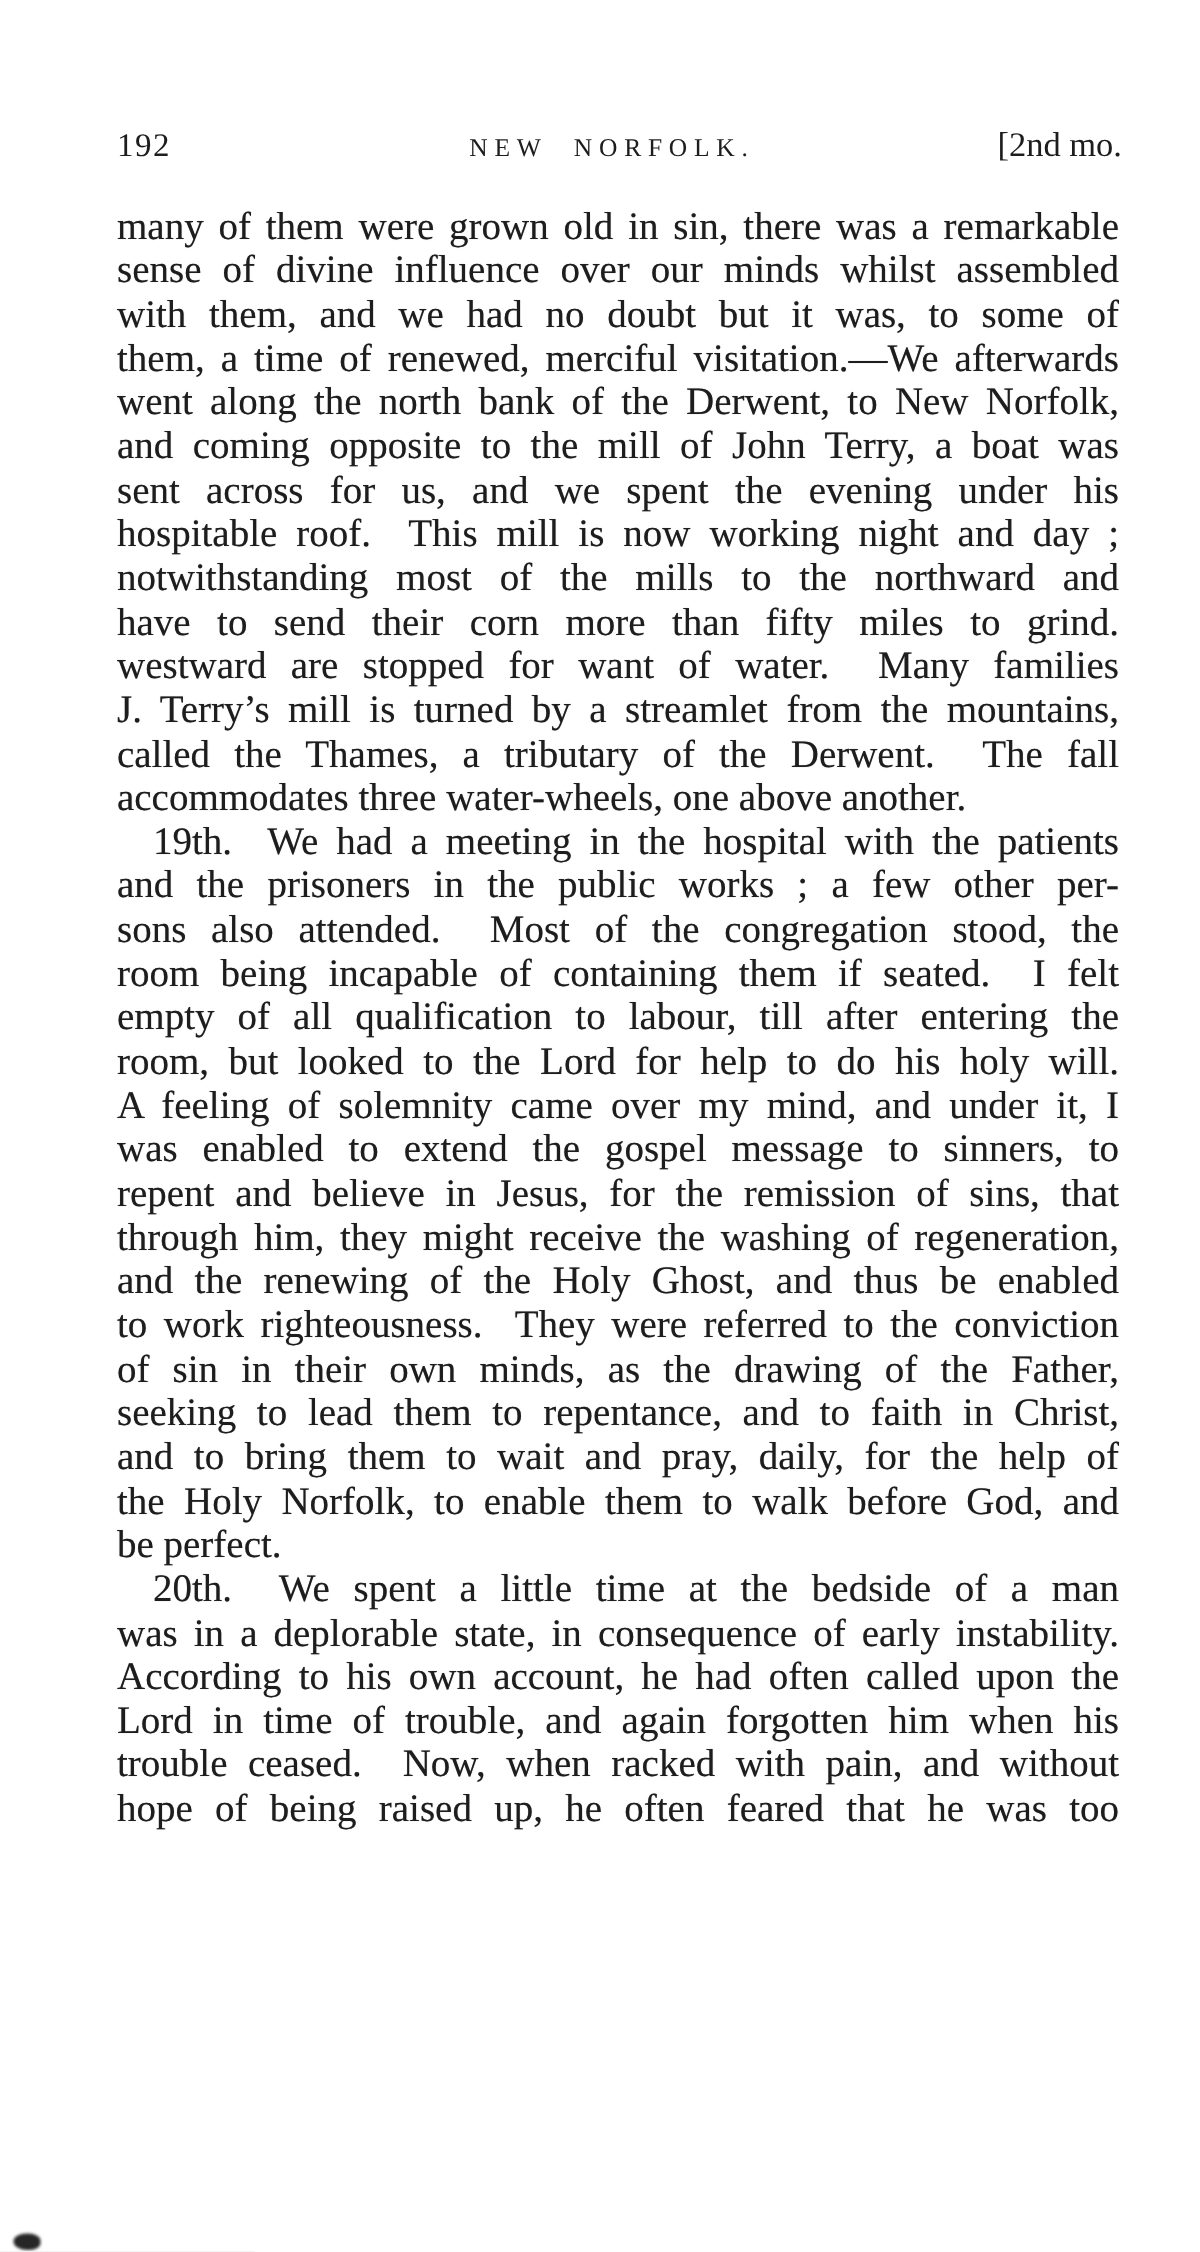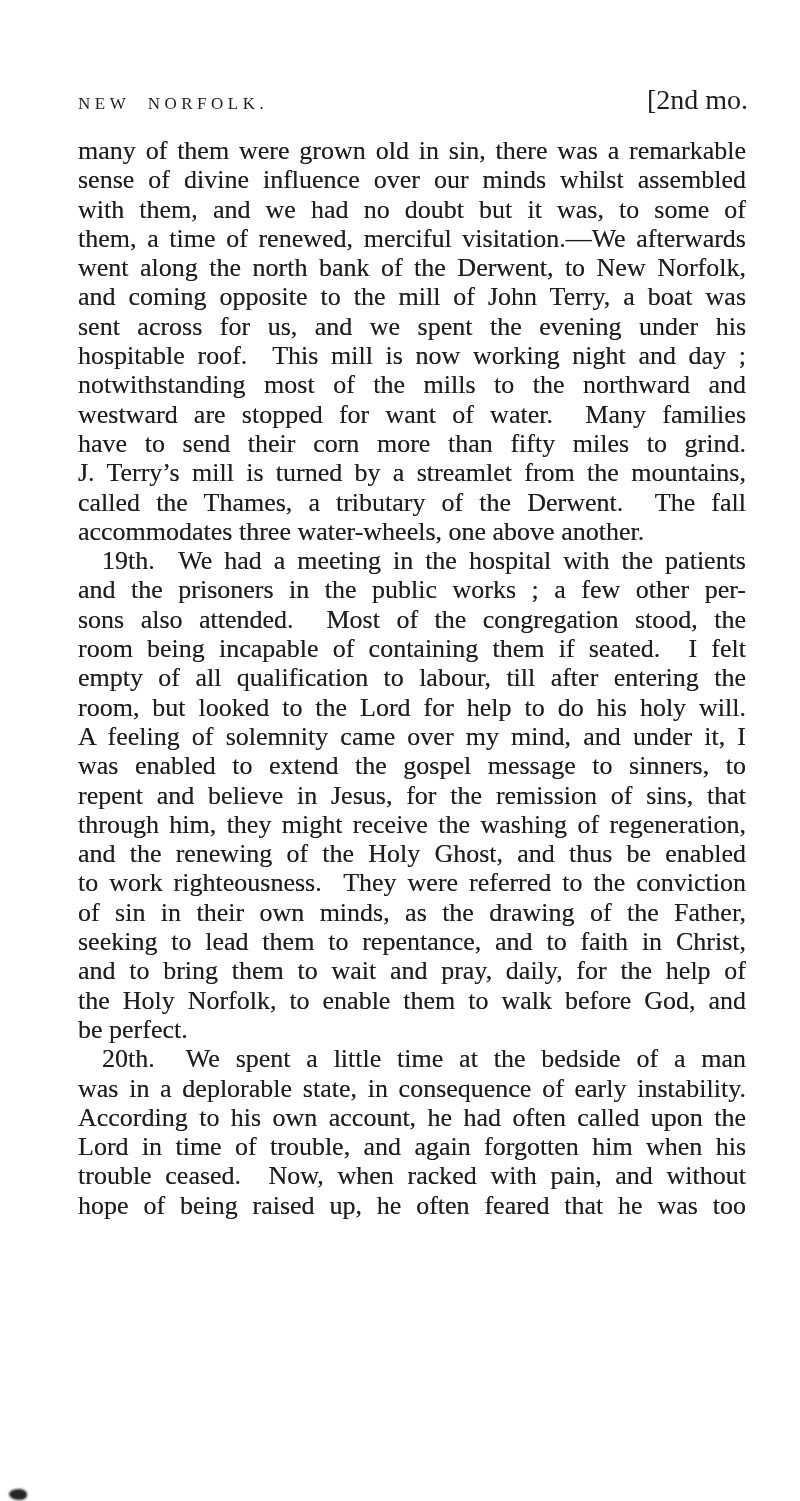--- a/index.html
+++ b/index.html
@@ -30,21 +30,21 @@
   }
   .running-title {
     flex: 0 0 auto;
     font-size: 17px;
     letter-spacing: 4.5px;
     word-spacing: 9px;
     text-align: left;
     padding-right: 10px;
   }
   .date-marker {
-    font-size: 28px;
+    font-size: 23px;
     text-align: right;
   }
   .body-text {
     position: absolute;
     top: 136px;
     left: 78px;
     width: 668px;
     font-size: 26px;
     line-height: 29.3px;
     text-shadow: 0 0 0.5px rgba(20,20,20,0.55);
@@ -67,37 +67,38 @@
     background: #262626;
     border-radius: 60% 55% 50% 65%;
     filter: blur(1px);
   }
 </style>
 </head>
 <body>
 
 <div class="page">
   <header class="running-head">
+    <span class="side page-number">192</span>
     <span class="running-title">NEW NORFOLK.</span>
     <span class="side date-marker">[2nd mo.</span>
   </header>
 
   <main class="body-text" id="body-text">
       <div class="paragraph">
         <div class="line">many of them were grown old in sin, there was a remarkable</div>
         <div class="line">sense of divine influence over our minds whilst assembled</div>
         <div class="line">with them, and we had no doubt but it was, to some of</div>
         <div class="line">them, a time of renewed, merciful visitation.—We afterwards</div>
         <div class="line">went along the north bank of the Derwent, to New Norfolk,</div>
         <div class="line">and coming opposite to the mill of John Terry, a boat was</div>
         <div class="line">sent across for us, and we spent the evening under his</div>
         <div class="line">hospitable roof.&nbsp; This mill is now working night and day&nbsp;;</div>
         <div class="line">notwithstanding most of the mills to the northward and</div>
+        <div class="line">have to send their corn more than fifty miles to grind.</div>
         <div class="line">westward are stopped for want of water.&nbsp; Many families</div>
-        <div class="line">have to send their corn more than fifty miles to grind.</div>
         <div class="line">J. Terry’s mill is turned by a streamlet from the mountains,</div>
         <div class="line">called the Thames, a tributary of the Derwent.&nbsp; The fall</div>
         <div class="line lastline">accommodates three water-wheels, one above another.</div>
       </div>
       <div class="paragraph">
         <div class="line firstline indented">19th.&nbsp; We had a meeting in the hospital with the patients</div>
         <div class="line">and the prisoners in the public works&nbsp;; a few other per-</div>
         <div class="line">sons also attended.&nbsp; Most of the congregation stood, the</div>
         <div class="line">room being incapable of containing them if seated.&nbsp; I felt</div>
         <div class="line">empty of all qualification to labour, till after entering the</div>

